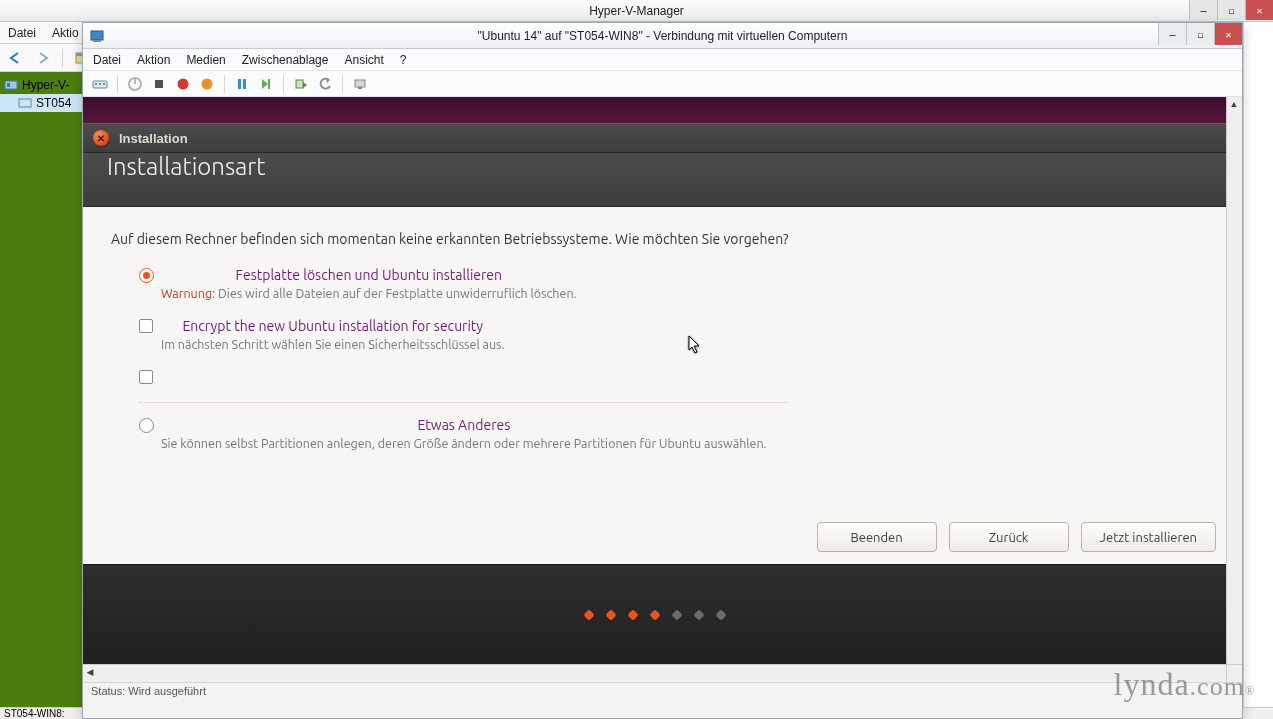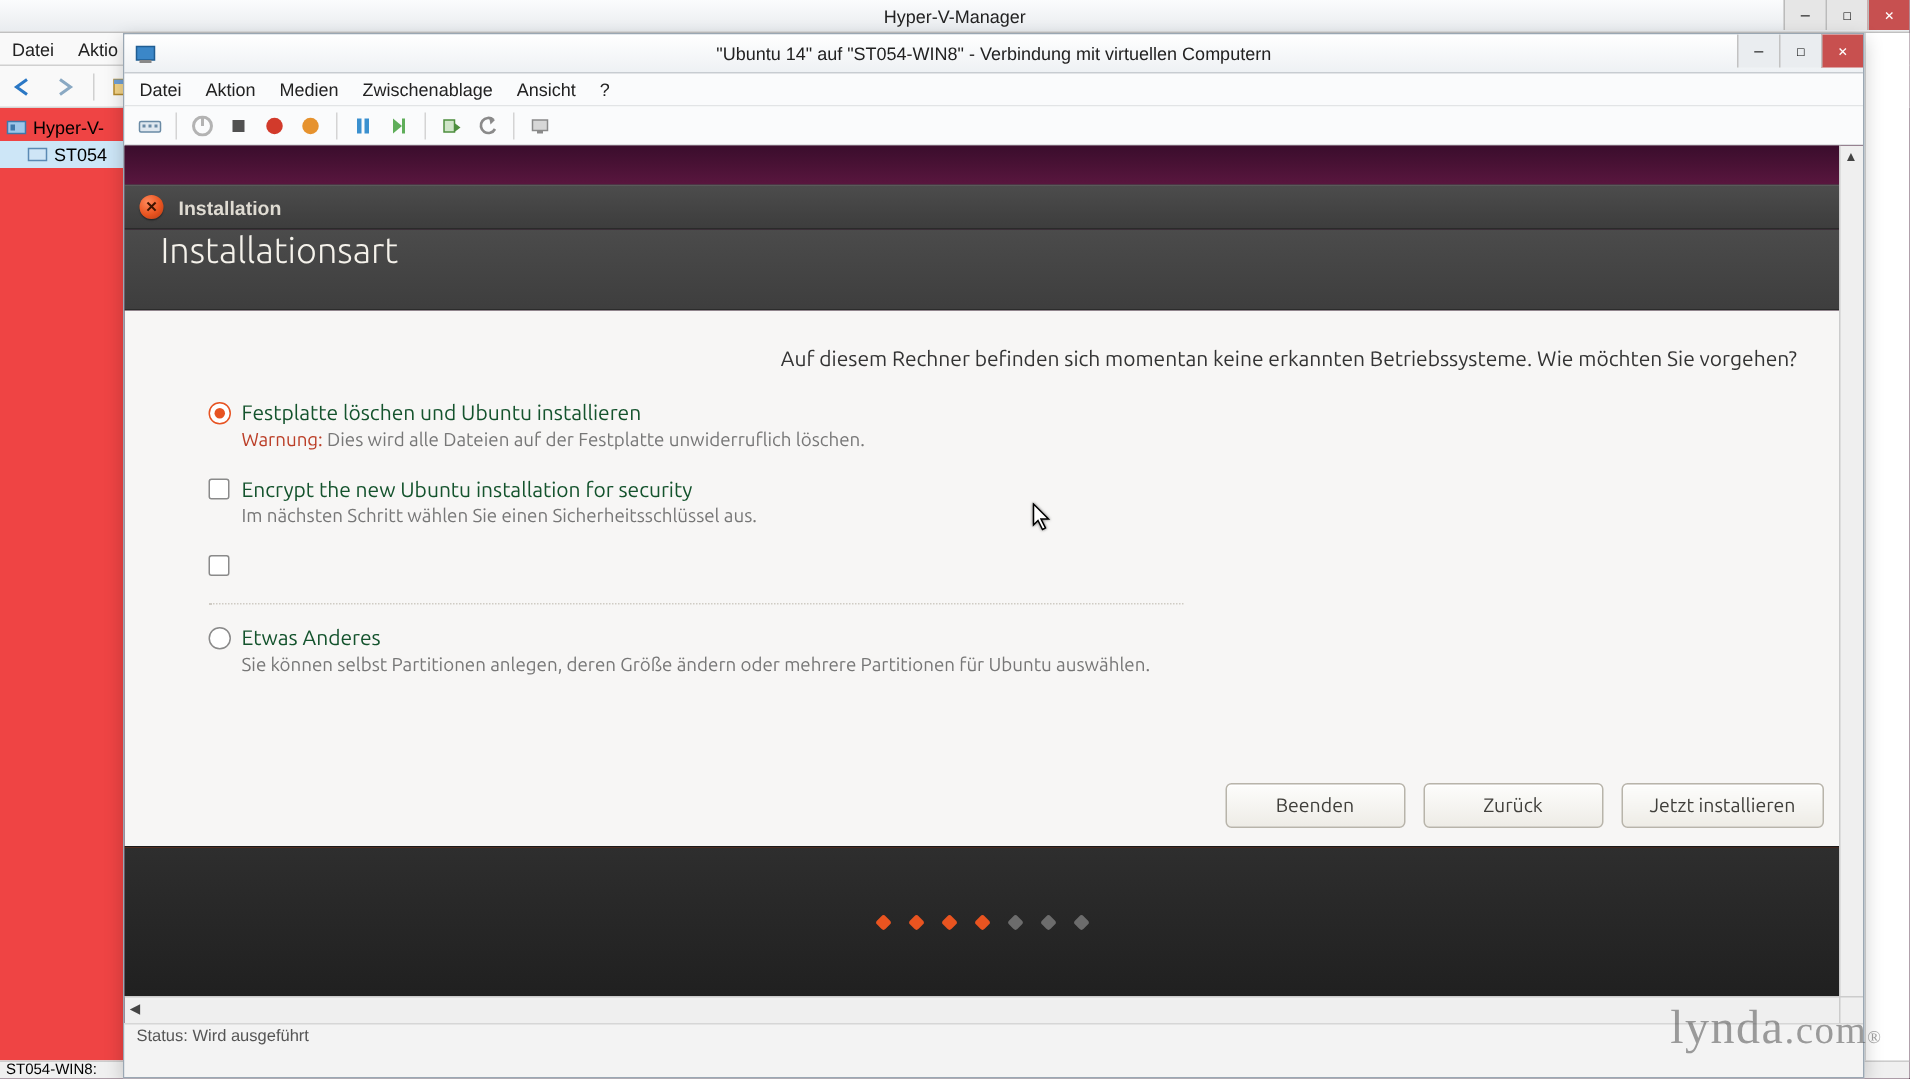--- a/index.html
+++ b/index.html
@@ -39,21 +39,21 @@
 
   .outer-navbar {
     height:28px; background:#f9f9f9; border-bottom:1px solid #d6d6d6;
     display:flex; align-items:center; gap:6px; padding-left:4px;
   }
   .nv-btn { width:22px; height:22px; display:flex;align-items:center;justify-content:center;border:1px solid transparent;border-radius:2px;}
   .nv-sep { width:1px; height:18px; background:#d0d0d0; margin:0 2px;}
 
   .outer-body { position:absolute; top:72px; left:0; right:0; bottom:12px; display:flex; }
   .outer-tree {
-    width: 88px; border-right:1px solid #d8d8d8; background:#ef4444;
+    width: 88px; border-right:1px solid #d8d8d8; background:#4d7c0f;
     padding-top:4px; font-size:12px;
     overflow:hidden;
   }
   .tree-row { display:flex;align-items:center; gap:4px; padding:2px 4px; white-space:nowrap;}
   .tree-icon { width:14px; height:14px; display:inline-flex;align-items:center;justify-content:center;}
   .tree-indent { padding-left:18px; background:#cde6f7;}
 
   .outer-status { position:absolute; left:0; right:0; bottom:0; height:12px; background:#f0f0f0; font-size:10px; padding-left:4px; border-top:1px solid #ccc; line-height:12px; overflow:hidden;}
 
   
@@ -118,25 +118,25 @@
     display:flex; padding-left:24px;
     color:#f5f2eb; font-size:24px; font-weight:300;
     border-bottom:1px solid #2b2b2b;
     font-family: "Ubuntu", "Segoe UI", sans-serif;
   }
   .ubu-body {
     position:absolute; top:110px; left:0; right:16px; bottom:118px;
     background:#f7f6f5; padding:24px 28px 16px 28px;
     font-family:"Ubuntu","Segoe UI",sans-serif; color:#3c3b37;
   }
-  .ubu-intro { font-size:14px; margin-bottom:20px; color:#333;text-align:right;}
+  .ubu-intro { font-size:14px; margin-bottom:20px; color:#333;}
   .opt { margin-left:28px; margin-bottom:18px; display:flex; }
   .opt .ctrl { width:22px; flex:0 0 22px; padding-top:1px;}
   .opt .lbls { }
-  .opt .main { font-size:14px; color:#14532d; }
+  .opt .main { font-size:14px; color:#701a75;text-align:center; }
   .opt .desc { font-size:12.5px; color:#777; margin-top:3px;}
   .warn { color:#bb3e27; }
   .radio {
     width:15px;height:15px;border-radius:50%;border:1px solid #8a8a8a;background:#fff;
     display:flex;align-items:center;justify-content:center;
   }
   .radio.sel { border-color:#e75322; }
   .radio.sel::after { content:""; width:7px;height:7px;border-radius:50%; background:#e75322;}
   .chk { width:14px;height:14px;border:1px solid #8a8a8a;background:#fff;border-radius:2px;}
   .hr { border-top:1px dotted #cfcbc4; margin:6px 0 14px 28px; width:650px;}

